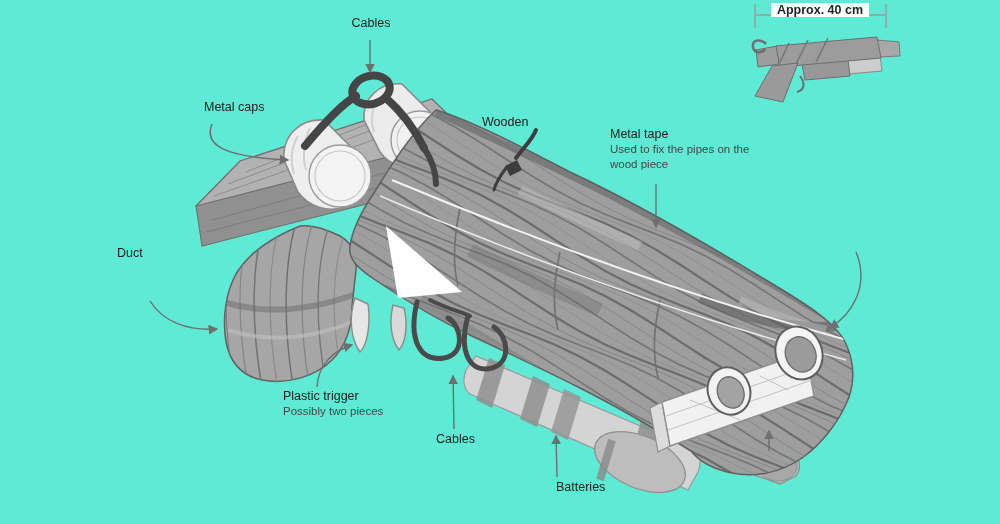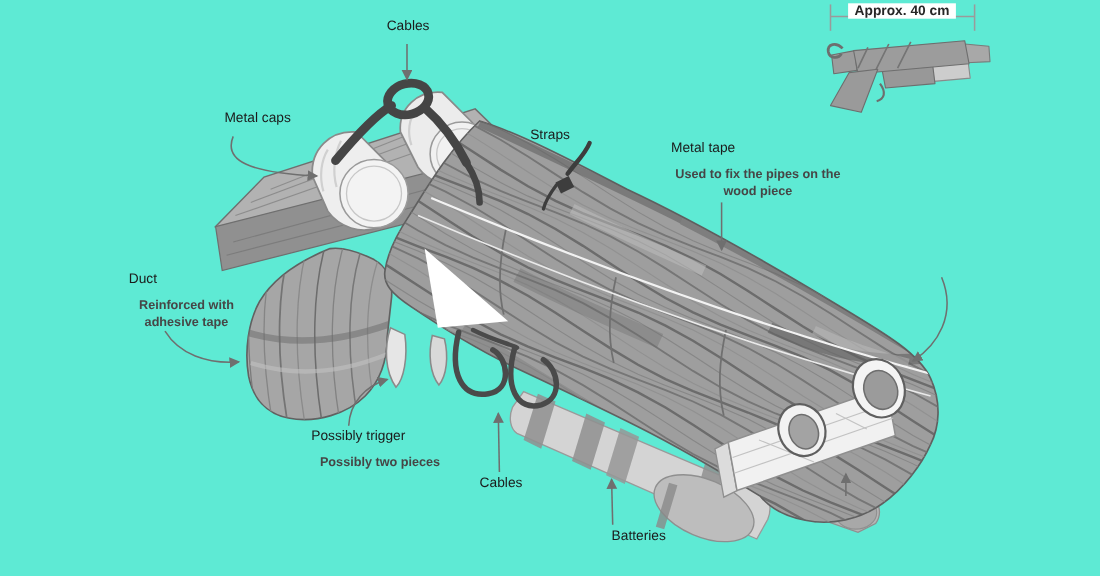--- a/index.html
+++ b/index.html
@@ -1,21 +1,21 @@
 <!DOCTYPE html>
 <html><head>
 <meta charset="utf-8">
 <style>
   html,body{margin:0;padding:0;background:#ffffff;}
   #stage{position:relative;width:1000px;height:524px;background:#5eead4;overflow:hidden;
          font-family:"Liberation Sans","DejaVu Sans",sans-serif;}
   #art{position:absolute;left:0;top:0;z-index:1;}
   .ann{position:absolute;z-index:2;}
   .lbl{font-size:12.5px;font-weight:normal;color:#1b1b1b;line-height:1.15;}
-  .desc{font-size:11.5px;font-weight:bold;color:#464646;line-height:1.28;margin-top:11px;text-align:center;}
+  .desc{font-size:11.5px;font-weight:normal;color:#464646;line-height:1.28;margin-top:1px;}
   .scale-lbl{font-size:12.5px;font-weight:bold;color:#262626;}
   .scale-lbl span{background:#ffffff;padding:0 6px;}
 </style>
 </head>
 <body>
 
 <div id="stage">
 
 <svg id="art" width="1000" height="524" viewBox="0 0 1000 524">
   <defs>
@@ -226,36 +226,35 @@
 
 <div class="ann" style="left:336px;top:16px;width:70px;text-align:center;">
   <div class="lbl">Cables</div>
 </div>
 
 <div class="ann" style="left:204px;top:100px;width:115px;">
   <div class="lbl">Metal caps</div>
 </div>
 
 <div class="ann" style="left:482px;top:115px;width:70px;">
-  <div class="lbl">Straps</div>
+  <div class="lbl">Wooden</div>
 </div>
 
 <div class="ann" style="left:610px;top:127px;width:158px;">
   <div class="lbl">Metal tape</div>
   <div class="desc">Used to fix the pipes on the wood piece</div>
 </div>
 
 
 <div class="ann" style="left:117px;top:246px;width:105px;">
   <div class="lbl">Duct</div>
-  <div class="desc">Reinforced with adhesive tape</div>
 </div>
 
 <div class="ann" style="left:283px;top:389px;width:125px;">
-  <div class="lbl">Possibly trigger</div>
+  <div class="lbl">Plastic trigger</div>
   <div class="desc">Possibly two pieces</div>
 </div>
 
 <div class="ann" style="left:436px;top:432px;width:60px;">
   <div class="lbl">Cables</div>
 </div>
 
 <div class="ann" style="left:532px;top:480px;width:70px;margin-left:24px;">
   <div class="lbl">Batteries</div>
 </div>

